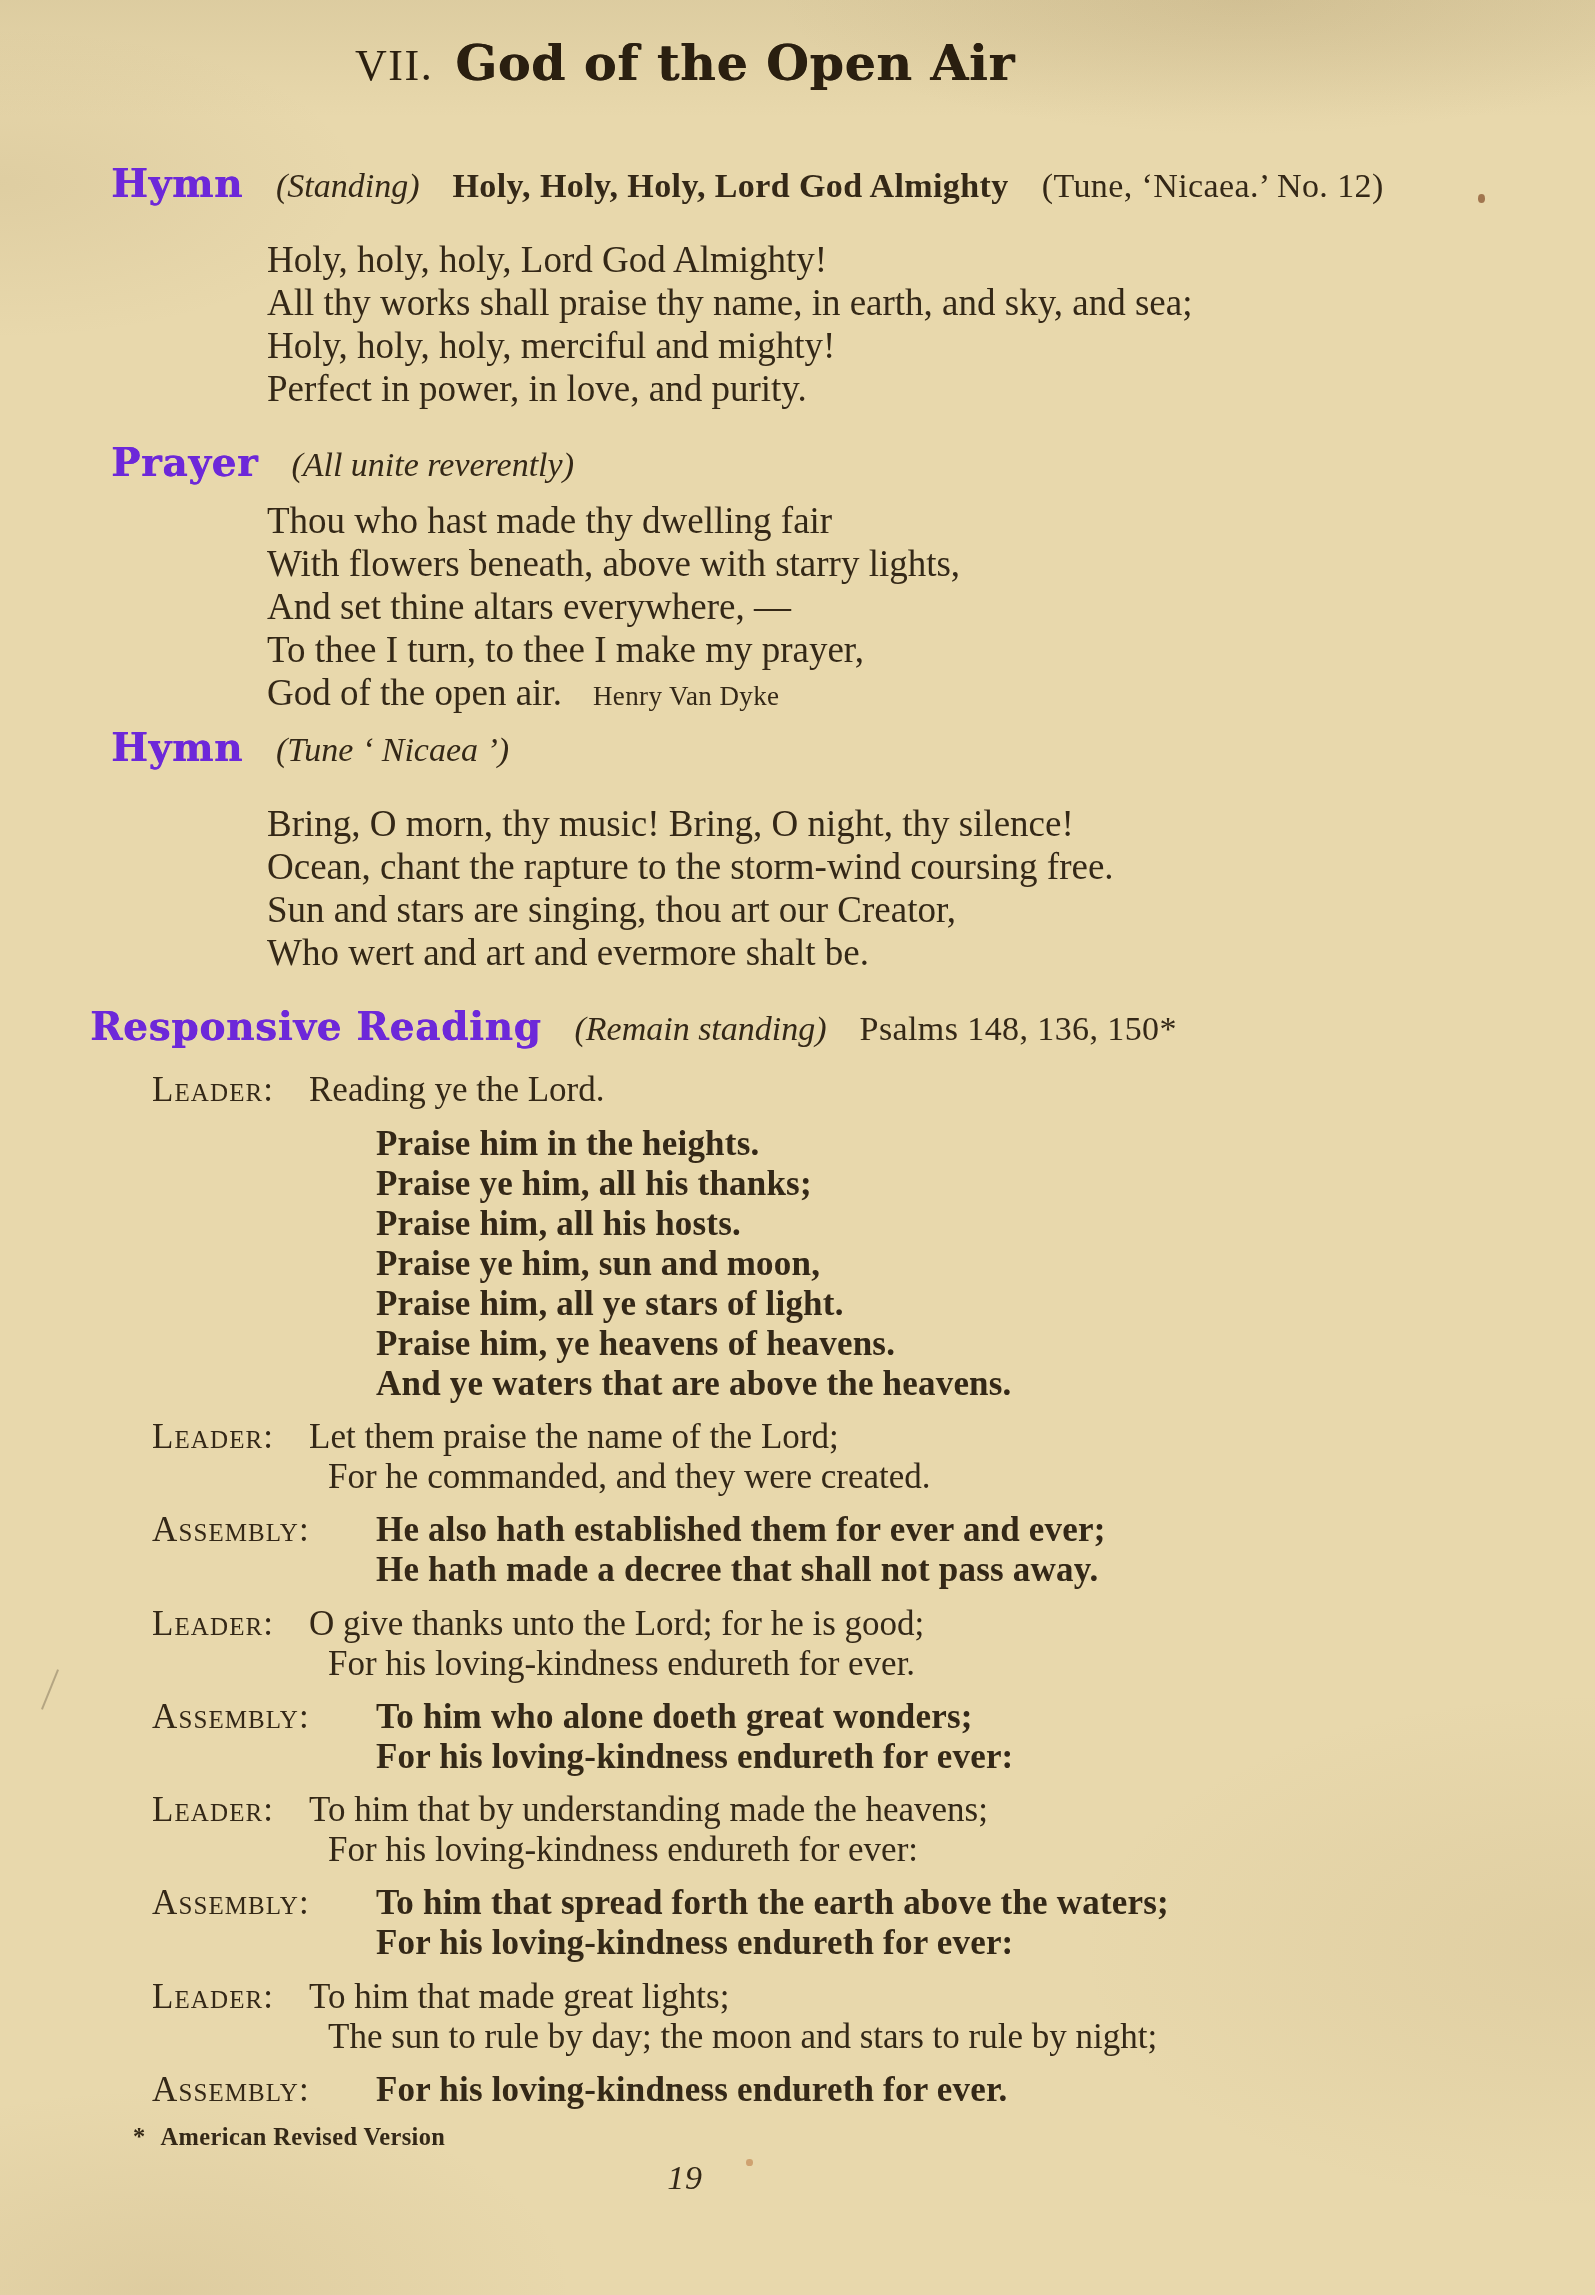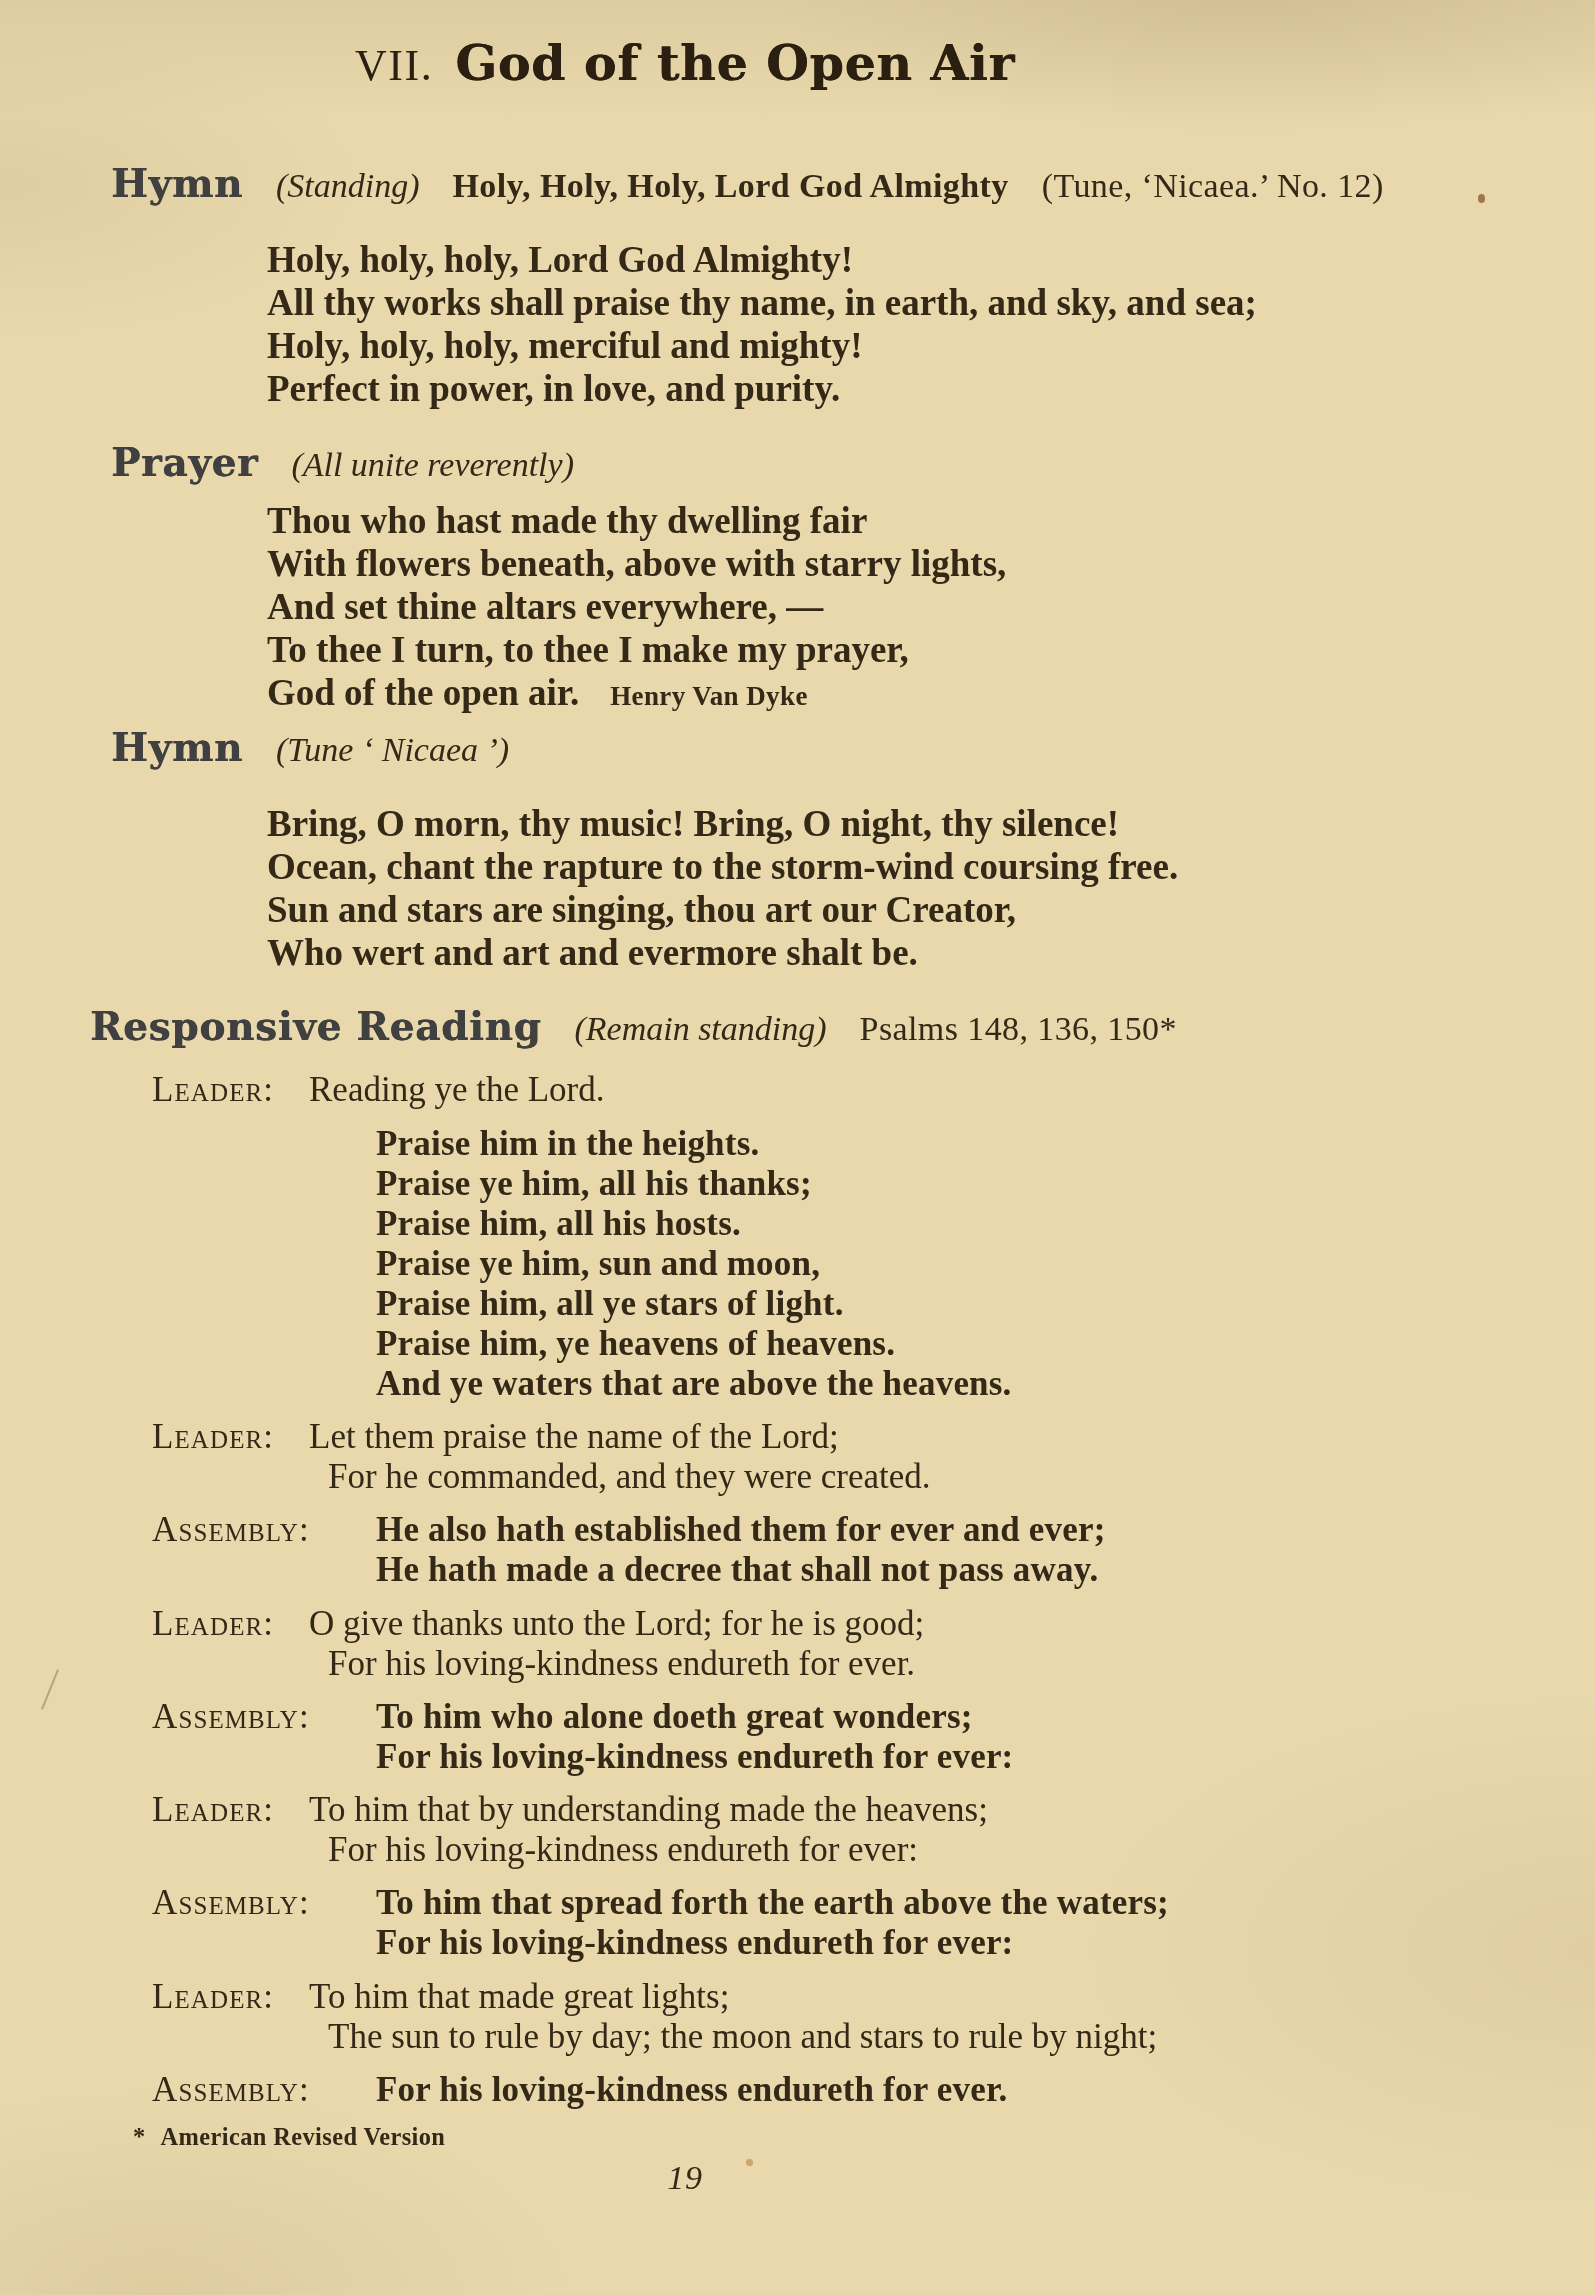--- a/index.html
+++ b/index.html
@@ -51,32 +51,31 @@
 
   .head {
     display: flex;
     align-items: baseline;
     gap: 33px;
     font-size: 34px;
     line-height: 44px;
     margin-bottom: 30px;
     white-space: nowrap;
   }
-  .head .label { font-size: 39px; color: #404040; }
+  .head .label { font-size: 39px; color: #6d28d9; }
   .direction { font-style: italic; }
   .hymn-title { font-weight: bold; letter-spacing: 0.4px; }
   .tune { letter-spacing: 0.4px; }
   .reading-head { margin-left: -21px; margin-bottom: 19px; }
 
   .verse {
     margin: 0 0 30px 156px;
     font-size: 37px;
     line-height: 43px;
     white-space: nowrap;
-    font-weight: bold;
   }
   .verse.prayer-verse { margin-bottom: 6px; }
   .attribution {
     font-size: 27px;
     margin-left: 31px;
     letter-spacing: 0.4px;
   }
 
   .exchange {
     margin: 0 0 13.3px 41px;

